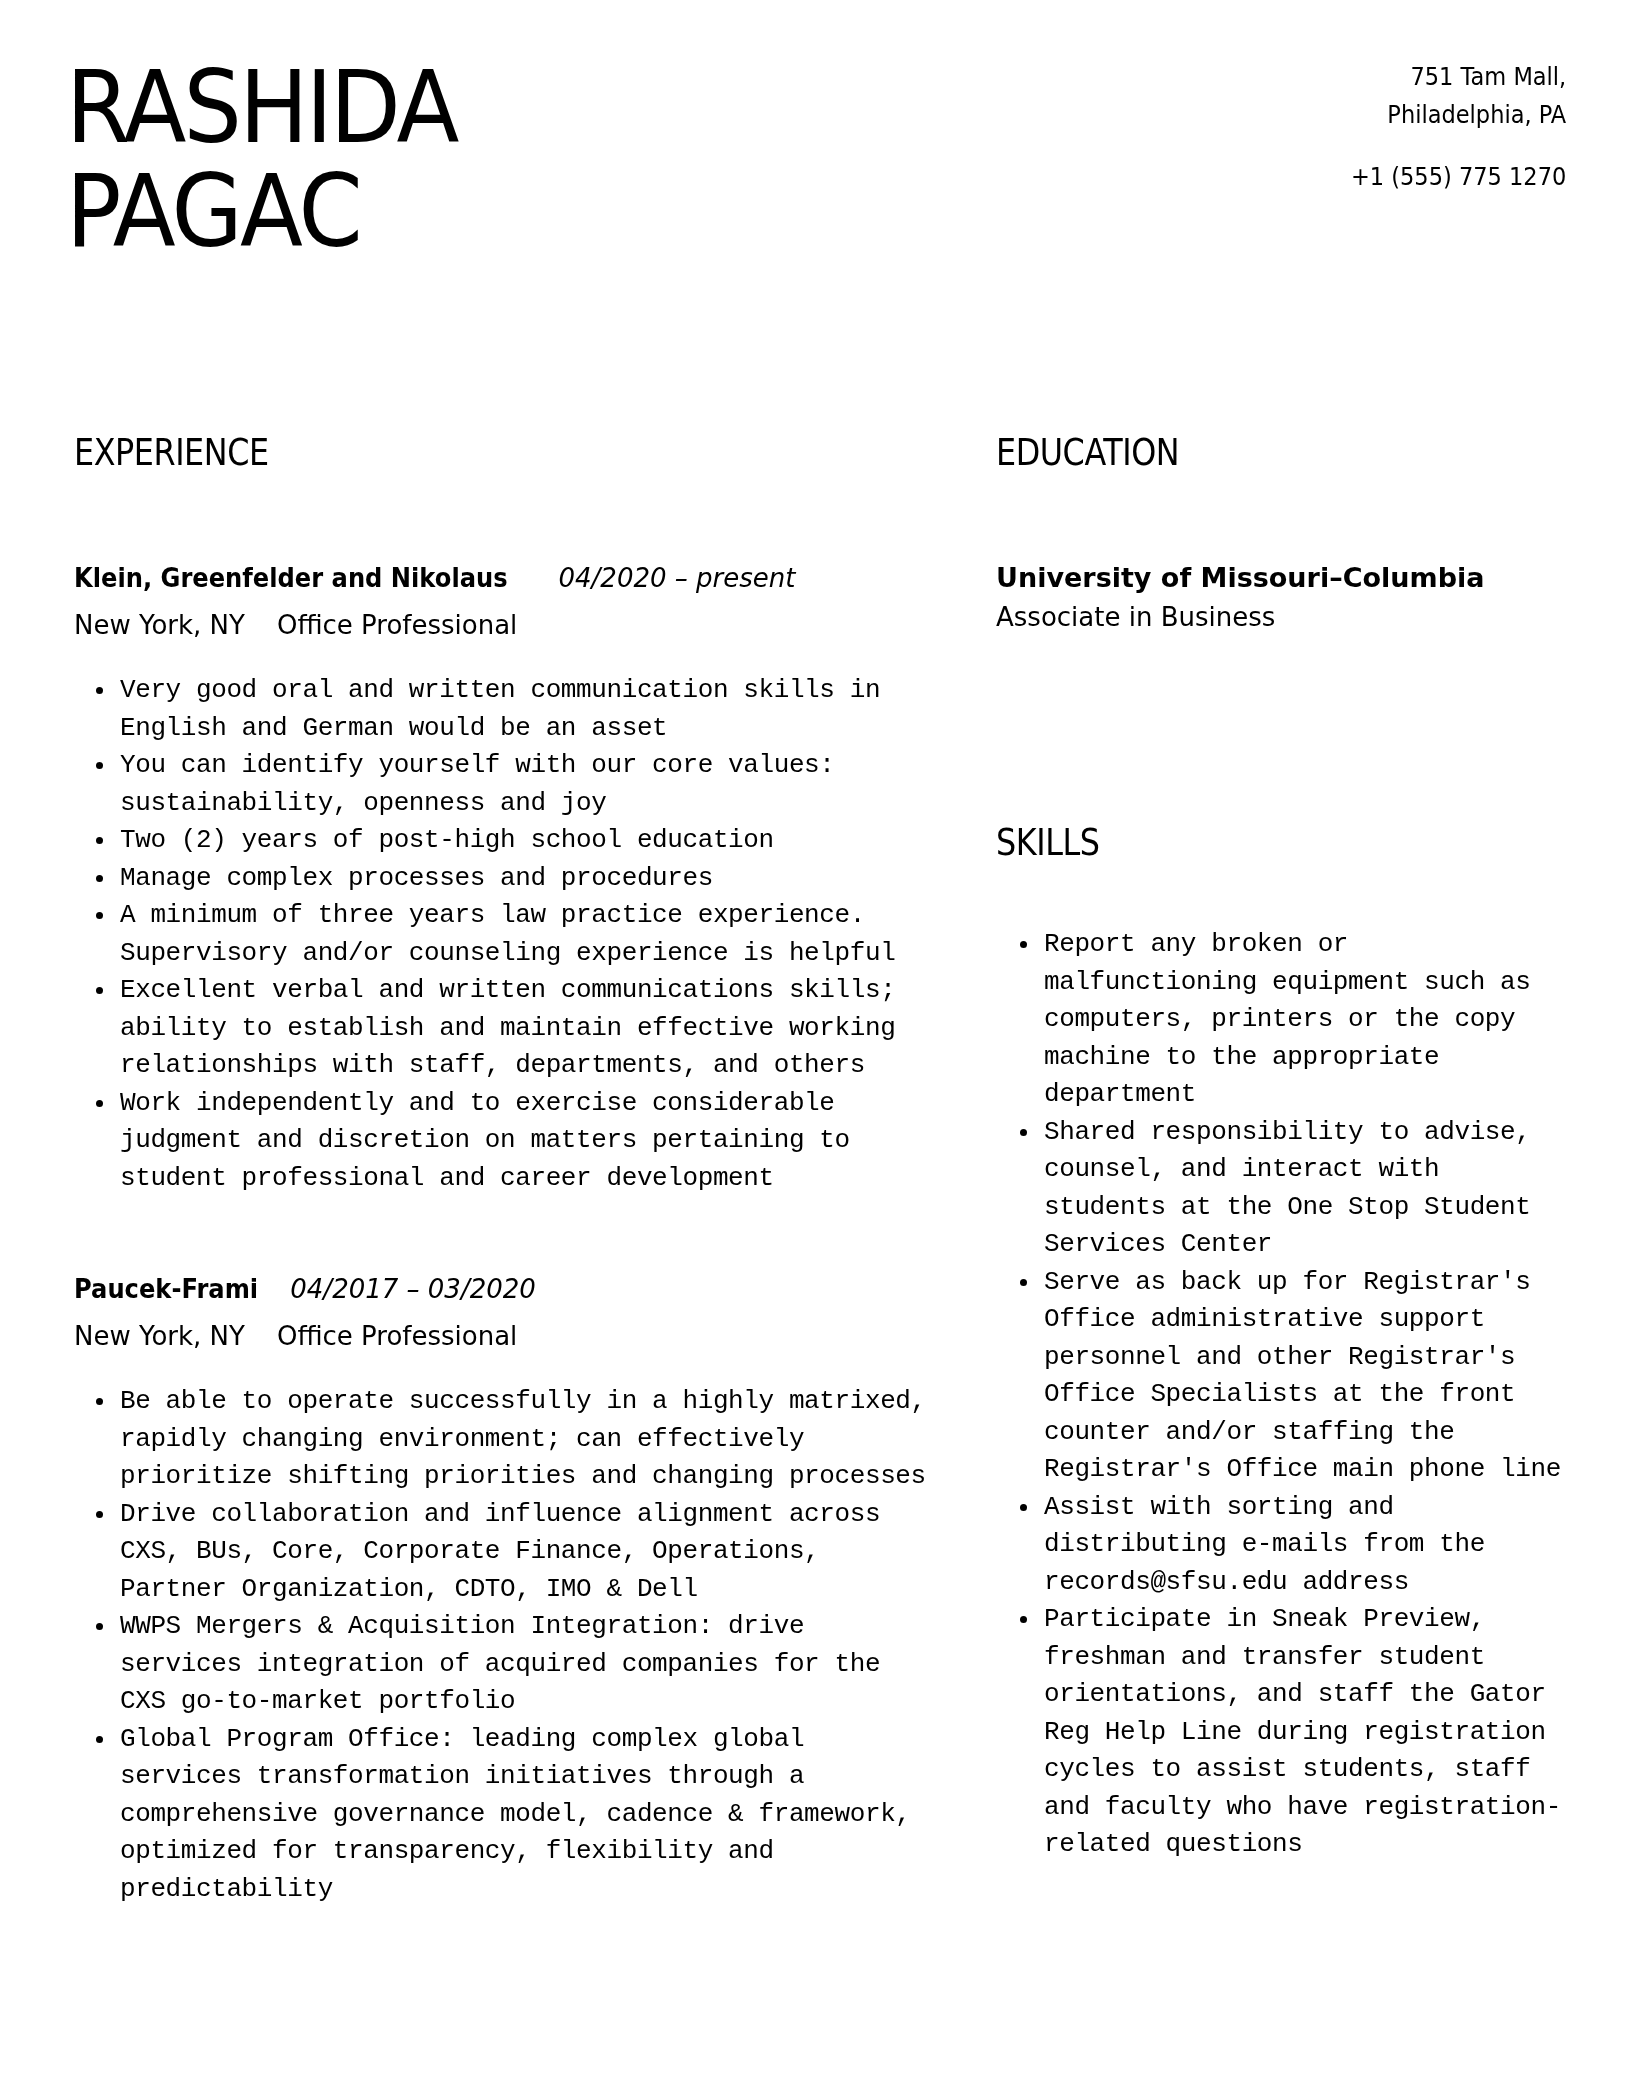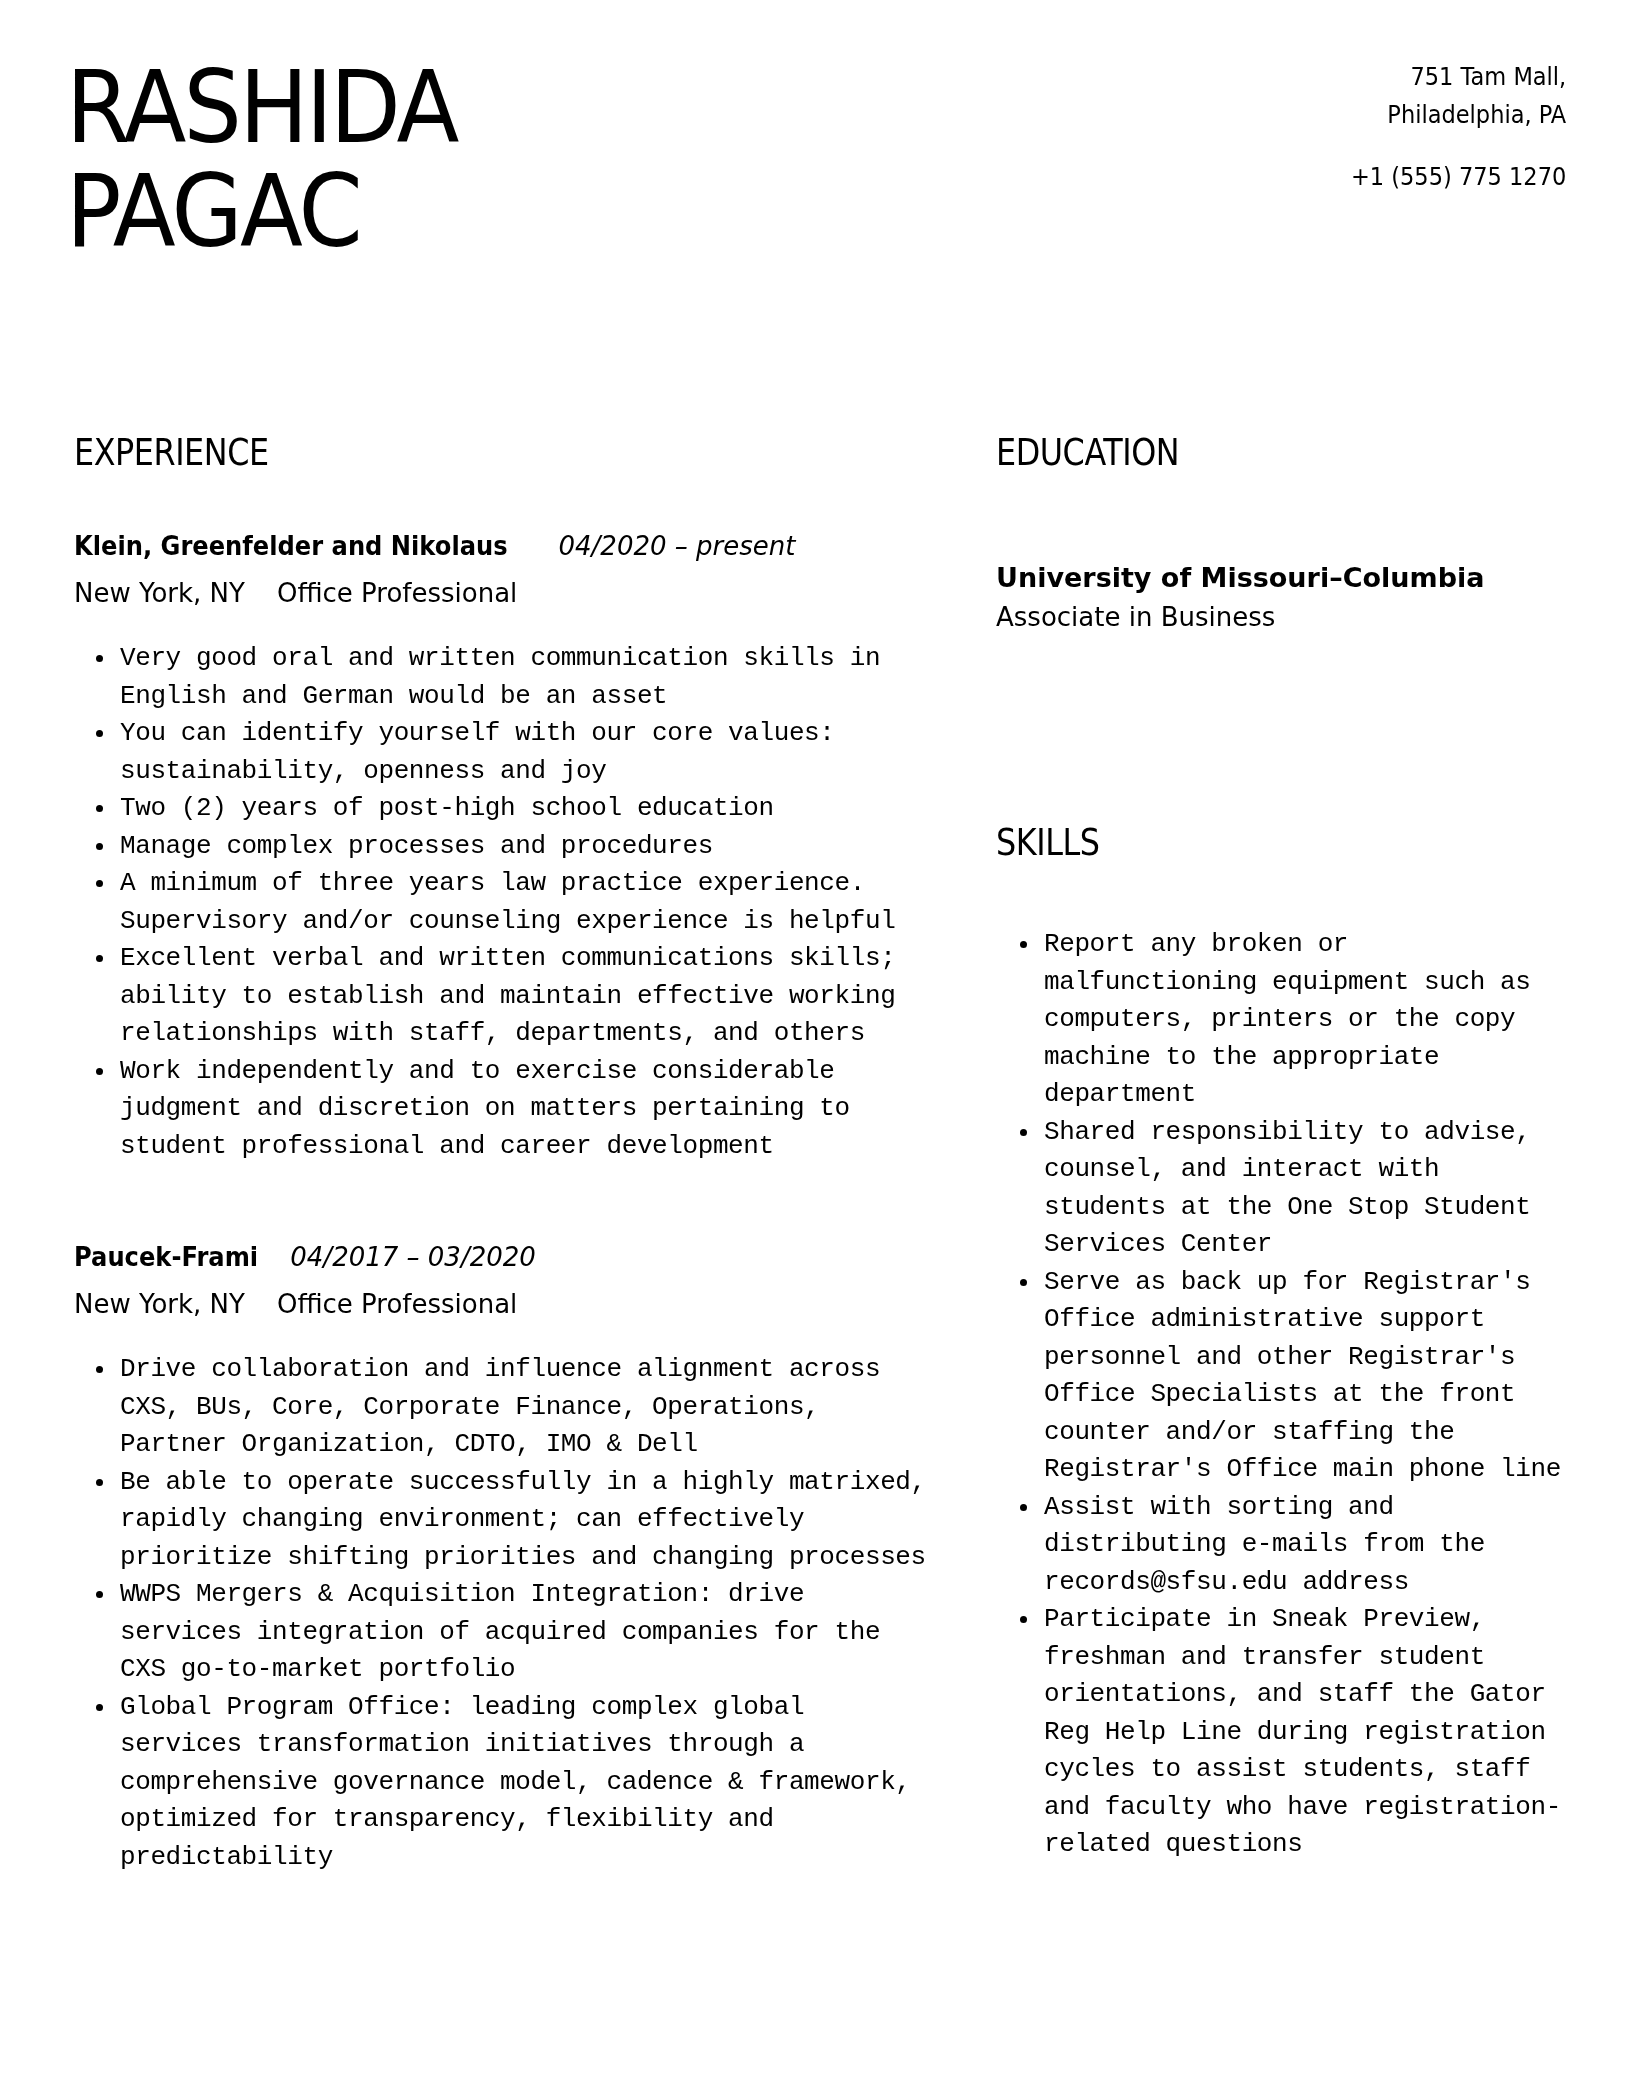--- a/index.html
+++ b/index.html
@@ -22,21 +22,21 @@
   .contact .phone { margin-top: 24px; }
   .col { position: absolute; top: 428px; }
   .col.left { left: 74px; width: 880px; }
   .col.right { left: 996px; width: 580px; }
   .section-title {
     font-family: "DejaVu Sans", sans-serif; font-size: 37px; line-height: 50px;
     font-weight: normal; margin: 0; transform: scaleX(0.86); transform-origin: left top;
     letter-spacing: -0.5px;
   }
   .entry-head { margin-top: 72px; font-size: 26px; line-height: 36px; white-space: nowrap; }
-  .entry-head.first { margin-top: 50px; }
+  .entry-head.first { margin-top: 82px; }
   .org { font-weight: bold; display: inline-block; transform: scaleX(0.93); transform-origin: left center; }
   .dates { font-style: italic; margin-left: 10px; display: inline-block; }
   .meta { font-size: 26px; line-height: 42px; white-space: nowrap; margin-top: 8px; }
   .meta .role { margin-left: 32px; }
   .bullets { margin: 26px 0 0 0; padding: 0 0 0 46px; list-style: none; font-family: Liberation Mono, monospace; }
   .bullets li {
     position: relative; font-size: 26px; line-height: 37.5px; letter-spacing: -0.4px;
   }
   .bullets li::before {
     content: ""; position: absolute; left: -24px; top: 15px;
@@ -88,22 +88,22 @@
 
   <div class="job">
     <div class="entry-head">
       <span class="org">Paucek-Frami</span>
       <span class="dates">04/2017 – 03/2020</span>
     </div>
     <div class="meta">
       <span>New York, NY</span><span class="role">Office Professional</span>
     </div>
     <ul class="bullets">
+      <li>Be able to operate successfully in a highly matrixed, rapidly changing environment; can effectively prioritize shifting priorities and changing processes</li>
       <li>Drive collaboration and influence alignment across CXS, BUs, Core, Corporate Finance, Operations, Partner Organization, CDTO, IMO &amp; Dell</li>
-      <li>Be able to operate successfully in a highly matrixed, rapidly changing environment; can effectively prioritize shifting priorities and changing processes</li>
       <li>WWPS Mergers &amp; Acquisition Integration: drive services integration of acquired companies for the CXS go-to-market portfolio</li>
       <li>Global Program Office: leading complex global services transformation initiatives through a comprehensive governance model, cadence &amp; framework, optimized for transparency, flexibility and predictability</li>
     </ul>
   </div>
 </div>
 
 <div class="col right">
   <h2 class="section-title">EDUCATION</h2>
   <div class="edu-school">University of Missouri–Columbia</div>
   <div class="edu-degree">Associate in Business</div>

